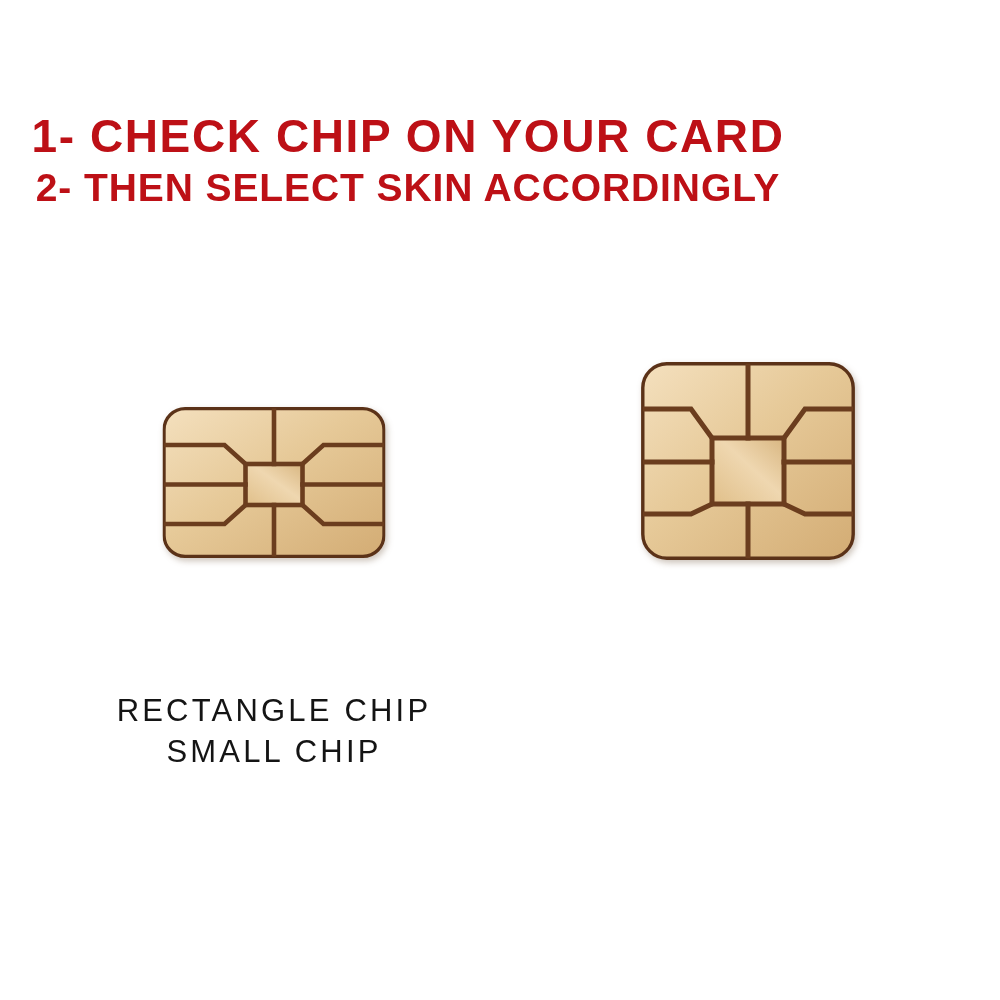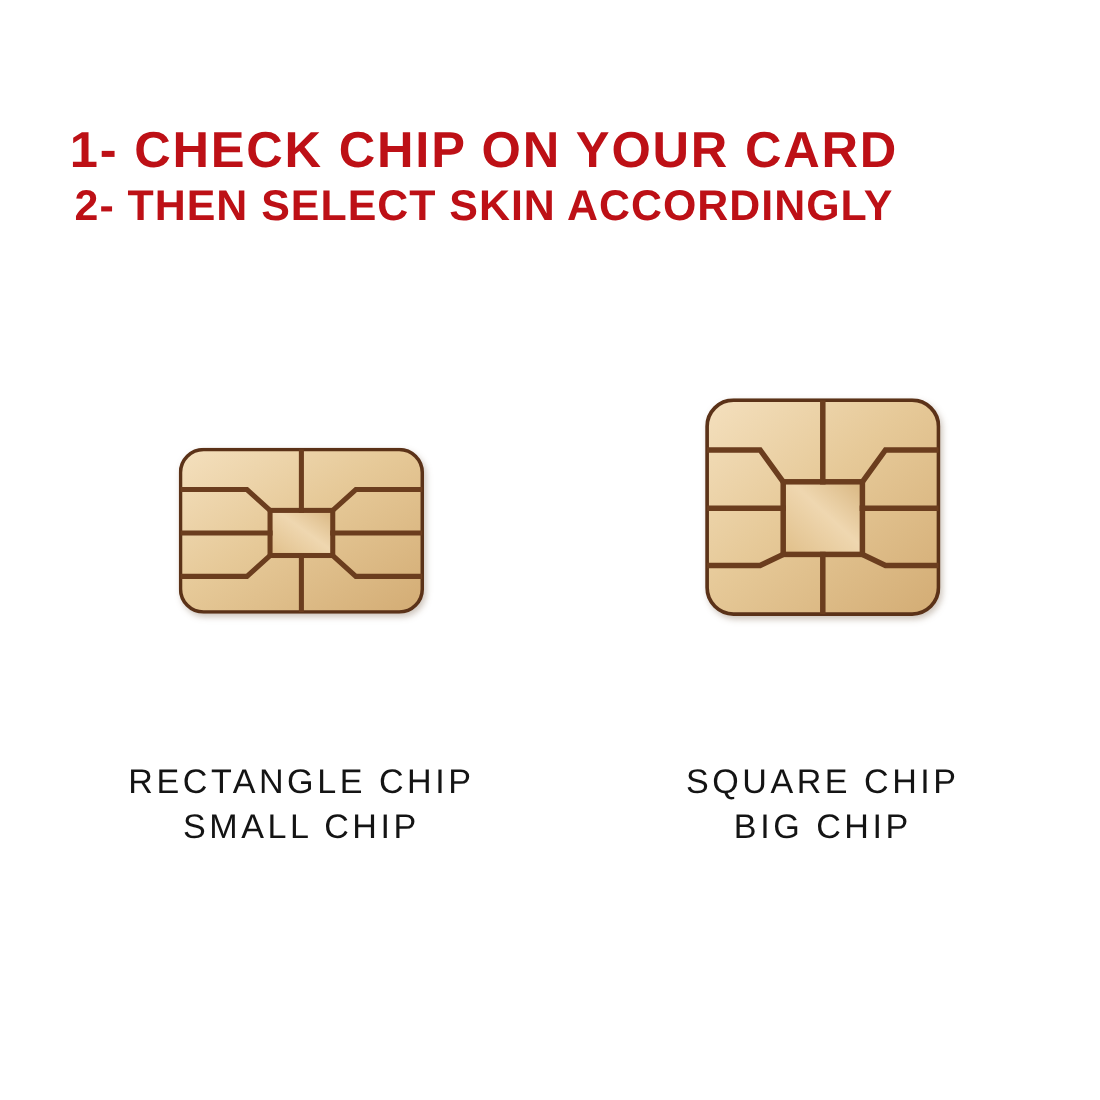--- a/index.html
+++ b/index.html
@@ -17,21 +17,20 @@
     font-family: "Liberation Sans", sans-serif;
   }
 
   
   .headline {
     position: absolute;
     left: 0;
     top: 110px;
     width: 816px;
     text-align: center;
-    padding-left: 32px;
   }
   .headline-line {
     display: block;
     color: #bd1016;
     font-family: "Liberation Sans", sans-serif;
     font-weight: 700;
     font-size: 46px;
     line-height: 52px;
     letter-spacing: 1.6px;
     white-space: nowrap;
@@ -202,20 +201,16 @@
               <path d="M0 152 H50 L71 142"></path>
 
               <path d="M214 152 H164 L143 142"></path>
 
               <path d="M0 100 H71"></path>
               <path d="M214 100 H143"></path>
             </g>
           </svg>
         </div>
       </div>
-      <div class="caption right-cap">
-        <span class="caption-line">SQUARE CHIP</span>
-        <span class="caption-line">BIG CHIP</span>
-      </div>
     </div>
 
   </div>
 </div>
 
 </body></html>

